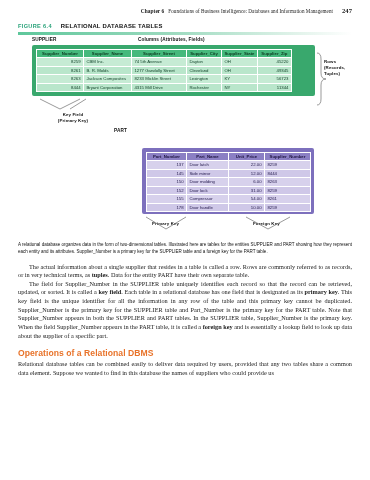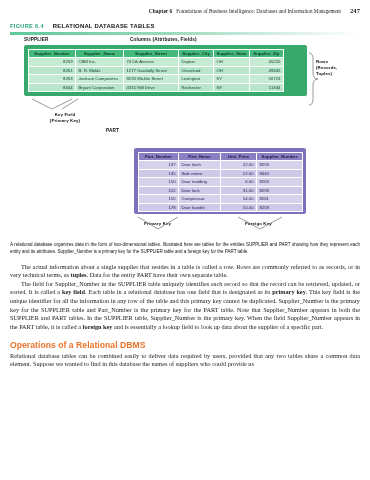--- a/index.html
+++ b/index.html
@@ -3,21 +3,21 @@
 <meta charset="utf-8">
 <style>
   html,body{margin:0;padding:0;}
   body{
     width:370px;height:480px;overflow:hidden;
     background:#ffffff;
     font-family:"Liberation Serif", serif;
     color:#1a1a1a;
     -webkit-font-smoothing:antialiased;
   }
-  .page{position:relative;width:370px;height:368px;box-sizing:border-box;padding:0 10px;}
+  .page{position:relative;width:370px;height:368px;box-sizing:border-box;padding:0 18px;}
 
   
   .running-head{
     display:flex;justify-content:flex-end;align-items:baseline;
     gap:4px;padding-top:7px;font-size:5.1px;letter-spacing:.01em;white-space:nowrap;
   }
   .rh-chap{font-weight:bold;font-size:5.4px;}
   .rh-title{font-size:5.1px;color:#222;}
   .rh-page{font-weight:bold;font-size:6.6px;margin-left:5px;}
 

